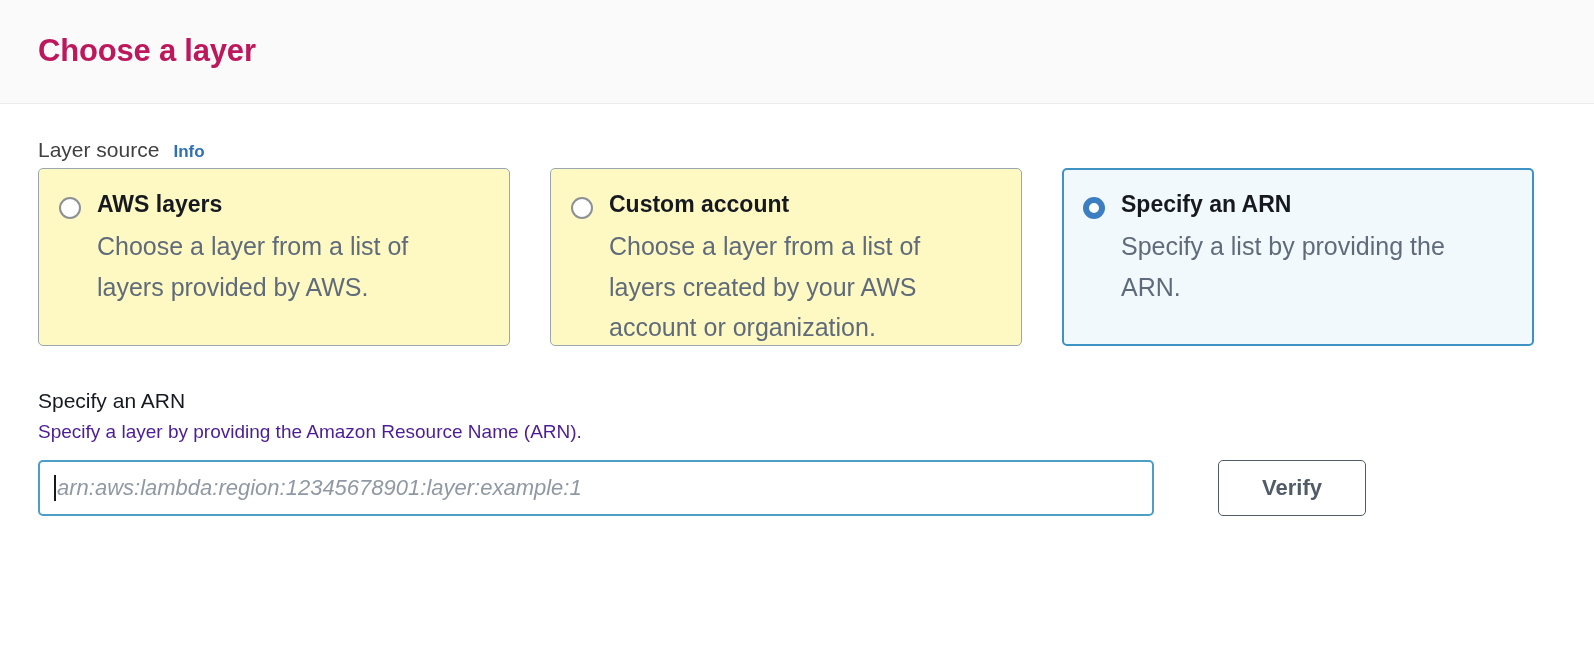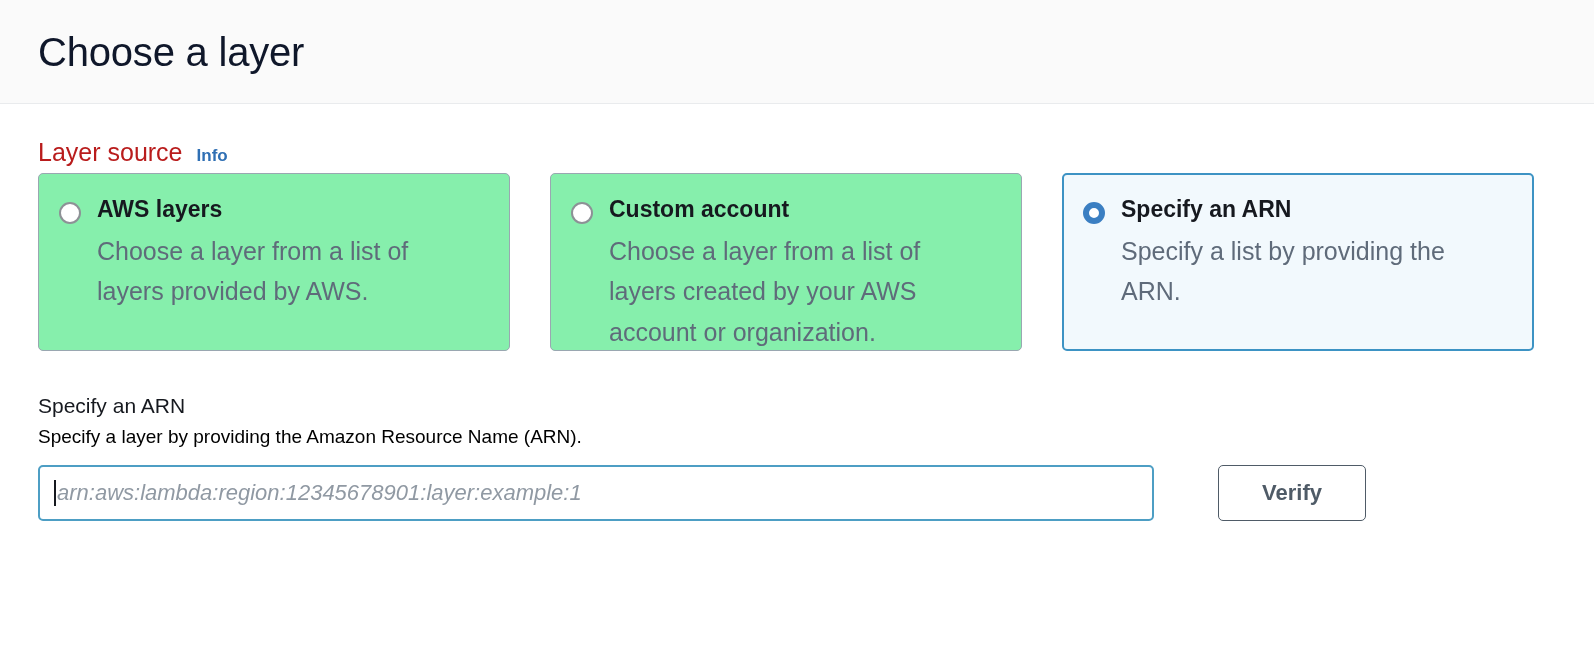--- a/index.html
+++ b/index.html
@@ -27,43 +27,43 @@
   .modal-header {
     height: 104px;
     background: #fafafa;
     border-bottom: 1px solid #e9ebed;
     box-sizing: border-box;
     display: flex;
     align-items: center;
     padding: 0 38px;
   }
   .modal-title {
-    font-size: 40px;
-    font-weight: normal;
-    color: #0f172a;
+    font-size: 31px;
+    font-weight: bold;
+    color: #be185d;
     letter-spacing: -0.2px;
     line-height: 1.1;
   }
 
   
   .modal-body {
     padding: 33px 38px 0 38px;
     box-sizing: border-box;
   }
 
   .field-label-row {
     display: flex;
     align-items: baseline;
     gap: 14px;
     margin-bottom: 6px;
   }
   .field-label {
-    font-size: 25px;
+    font-size: 21px;
     font-weight: normal;
-    color: #b91c1c;
+    color: #404040;
     line-height: 1.2;
   }
   .info-link {
     font-size: 17px;
     font-weight: bold;
     color: #2f6fb4;
     cursor: pointer;
     text-decoration: none;
   }
 
@@ -85,21 +85,21 @@
     display: flex;
     gap: 40px;
     margin-top: 4px;
   }
   .tile {
     width: 472px;
     height: 178px;
     box-sizing: border-box;
     border: 1px solid #9aa7b1;
     border-radius: 5px;
-    background: #86efac;
+    background: #fef9c3;
     padding: 22px 20px 8px 20px;
     display: flex;
     gap: 16px;
     cursor: pointer;
   }
   .tile.selected {
     border: 2px solid #3d93c4;
     background: #f2f9fd;
     padding: 21px 19px 0 19px;
   }
@@ -142,21 +142,21 @@
     margin-top: 42px;
   }
   .section-label {
     font-size: 21px;
     color: #16191f;
     line-height: 1.2;
     margin-bottom: 6px;
   }
   .section-desc {
     font-size: 19px;
-    color: #000000;
+    color: #4c1d95;
     line-height: 1.4;
     margin-bottom: 14px;
   }
 
   .arn-row {
     display: flex;
     align-items: flex-start;
     gap: 64px;
   }
   .arn-input-wrap {

